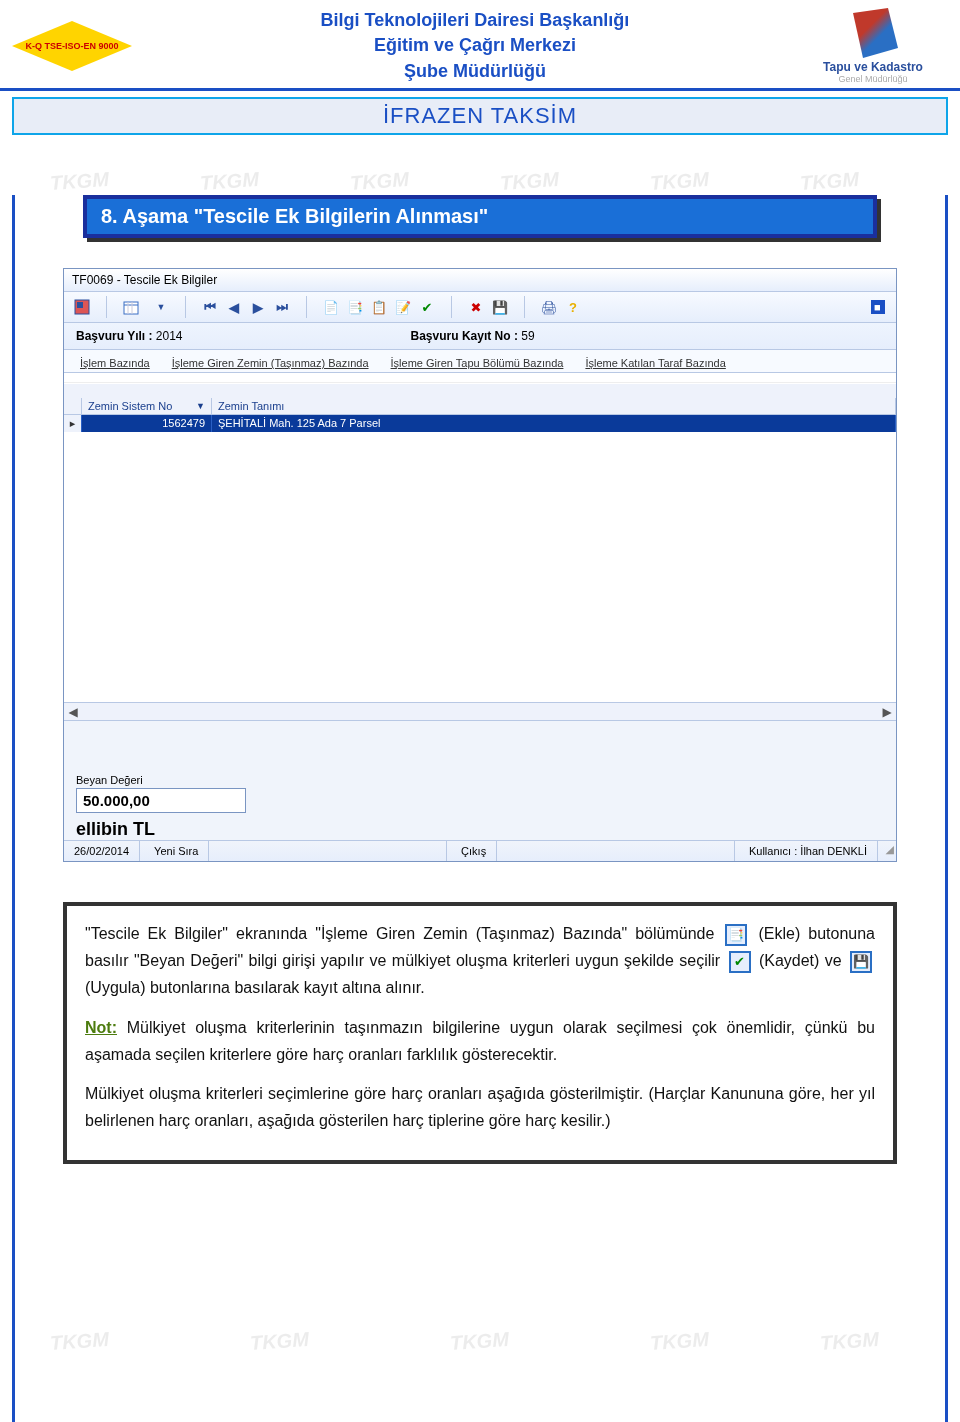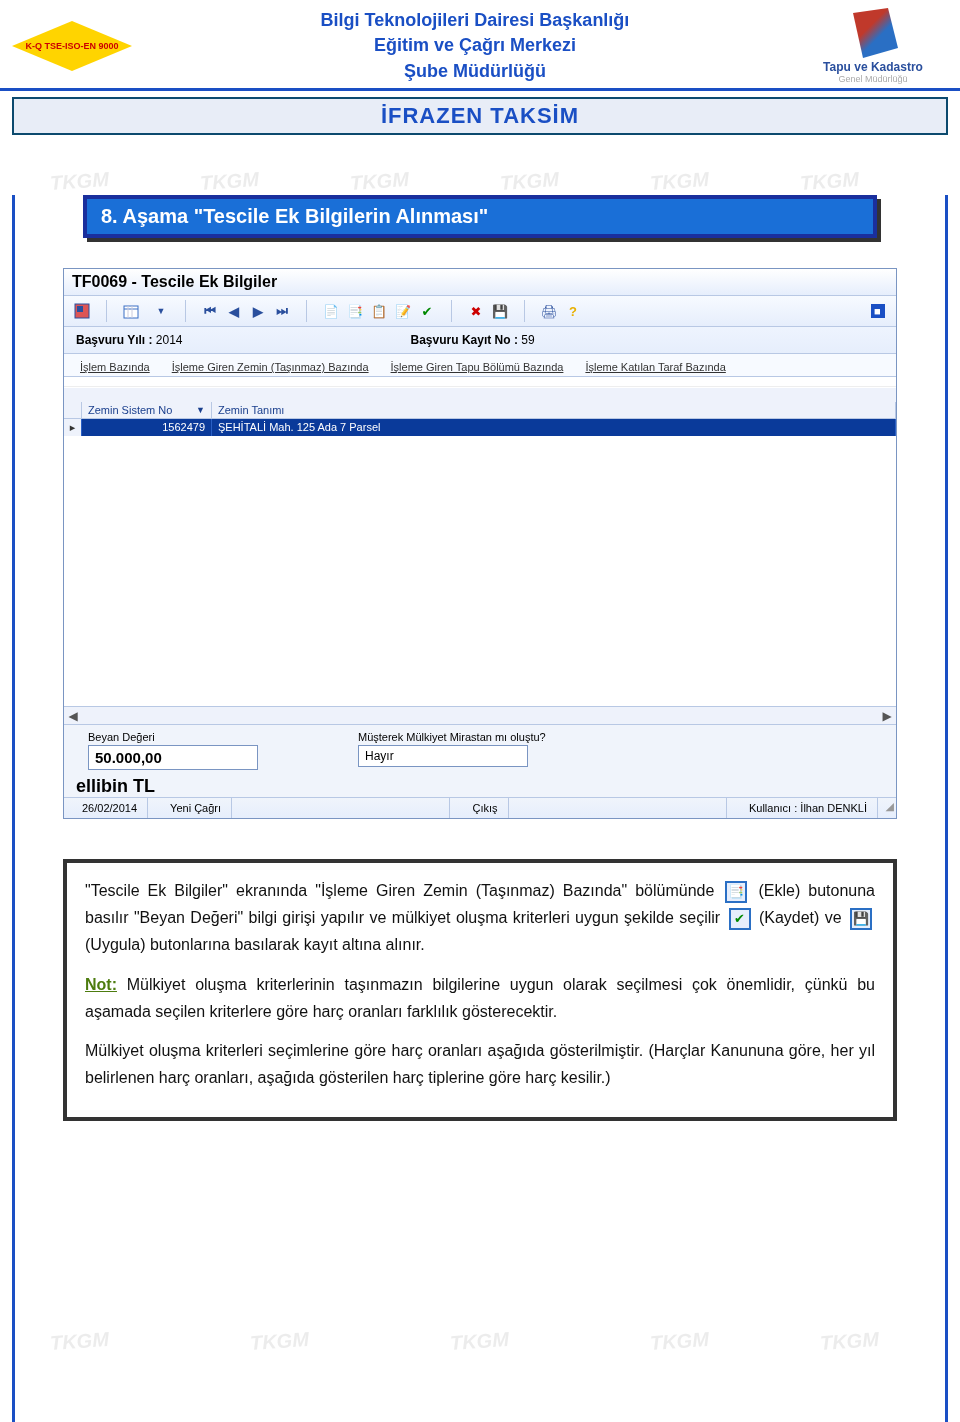--- a/index.html
+++ b/index.html
@@ -63,26 +63,26 @@
     font-size: 12px; color: #1a4fc4;
   }
   .logo-right .tk-logo {
     width: 50px; height: 50px;
     margin: 0 auto 2px;
     background: linear-gradient(135deg,#c0392b 40%,#2a6fc4 60%);
     clip-path: polygon(10% 10%, 80% 0, 100% 80%, 30% 100%);
   }
   .title-bar {
     background: #e8edf7;
-    border: 2px solid #0c4a6e;
+    border: 2px solid #0ea5e9;
     margin: 6px 12px 0;
     padding: 4px;
     text-align: center;
     color: #1a4fc4;
-    font-weight: bold;
+    font-weight: normal;
     font-size: 22px;
     letter-spacing: 1px;
   }
   
   .stage-box {
     margin: 60px 60px 30px;
     border: 4px solid #1a2f9d;
     background: #1a6fd7;
     padding: 6px 14px;
     color: #fff;
@@ -96,23 +96,22 @@
     border: 1px solid #7a95c2;
     background: #f0f4fb;
     font-family: Tahoma, Arial, sans-serif;
     font-size: 12px;
     position: relative;
     z-index: 1;
   }
   .app-titlebar {
     background: linear-gradient(#fff,#e6eefc);
     padding: 4px 8px;
-    font-size: 16px;
-    border-bottom: 1px solid #b8c8e4;
-    font-weight: bold;
+    font-size: 12px;
+    border-bottom: 1px solid #b8c8e4;
   }
   .app-toolbar {
     display: flex;
     align-items: center;
     gap: 10px;
     padding: 4px 8px;
     background: linear-gradient(#f7faff,#e6eefc);
     border-bottom: 1px solid #b8c8e4;
   }
   .tb-group { display: flex; gap: 4px; align-items: center; }
@@ -186,44 +185,45 @@
     align-items: center;
     border-top: 1px solid #b8c8e4;
     background: #eef2fb;
     height: 18px;
   }
   .hscroll .arrow { width: 18px; text-align: center; color: #555; cursor: pointer; }
   .hscroll .track { flex: 1; }
   .bottom-fields {
     display: flex;
     gap: 40px;
-    padding: 6px 24px;
+    padding: 6px 12px;
     background: #f0f4fb;
     align-items: flex-start;
+    margin-top: 47px;
   }
   .bf-col { display: flex; flex-direction: column; gap: 2px; }
   .bf-col .lbl { font-size: 11px; }
   .bf-input {
     border: 1px solid #7a95c2;
     background: #fff;
     padding: 3px 6px;
     font-size: 15px;
     font-weight: bold;
     width: 170px;
     font-family: Tahoma, Arial;
   }
   .bf-text { font-size: 18px; font-weight: bold; color: #000; padding-left: 12px;}
   .status-bar {
     display: flex;
     gap: 4px;
     border-top: 1px solid #b8c8e4;
     background: linear-gradient(#f0f4fb,#e6eefc);
     font-size: 11px;
   }
-  .sb-cell { border-right: 1px solid #b8c8e4; padding: 4px 10px; margin-left: 8px; }
+  .sb-cell { border-right: 1px solid #b8c8e4; padding: 4px 10px; }
   .sb-flex { flex: 1; }
   .resize { width: 14px; text-align: right; padding: 2px; color:#999; }
   
   .instr-box {
     margin: 40px 40px 0;
     border: 4px solid #333;
     padding: 14px 18px;
     font-size: 16px;
     line-height: 1.7;
     text-align: justify;
@@ -374,30 +374,26 @@
         <div class="track"></div>
         <div class="arrow">▶</div>
       </div>
     </div>
 
     <div class="bottom-fields">
       <div class="bf-col">
         <div class="lbl">Beyan Değeri</div>
         <input class="bf-input" value="50.000,00" style="">
       </div>
-      <div class="bf-col" style="margin-left:60px">
-        <div class="lbl">Müşterek Mülkiyet Mirastan mı oluştu?</div>
-        <input class="bf-input" style="font-weight: normal; font-size: 12px;" value="Hayır">
-      </div>
     </div>
     <div class="bf-text">ellibin TL</div>
 
     <div class="status-bar">
       <div class="sb-cell">26/02/2014</div>
-      <div class="sb-cell">Yeni Çağrı</div>
+      <div class="sb-cell">Yeni Sıra</div>
       <div class="sb-cell sb-flex"></div>
       <div class="sb-cell">Çıkış</div>
       <div class="sb-cell sb-flex"></div>
       <div class="sb-cell">
         <span>Kullanıcı :</span> <span>İlhan DENKLİ</span>
       </div>
       <div class="resize">◢</div>
     </div>
   </div>
 

